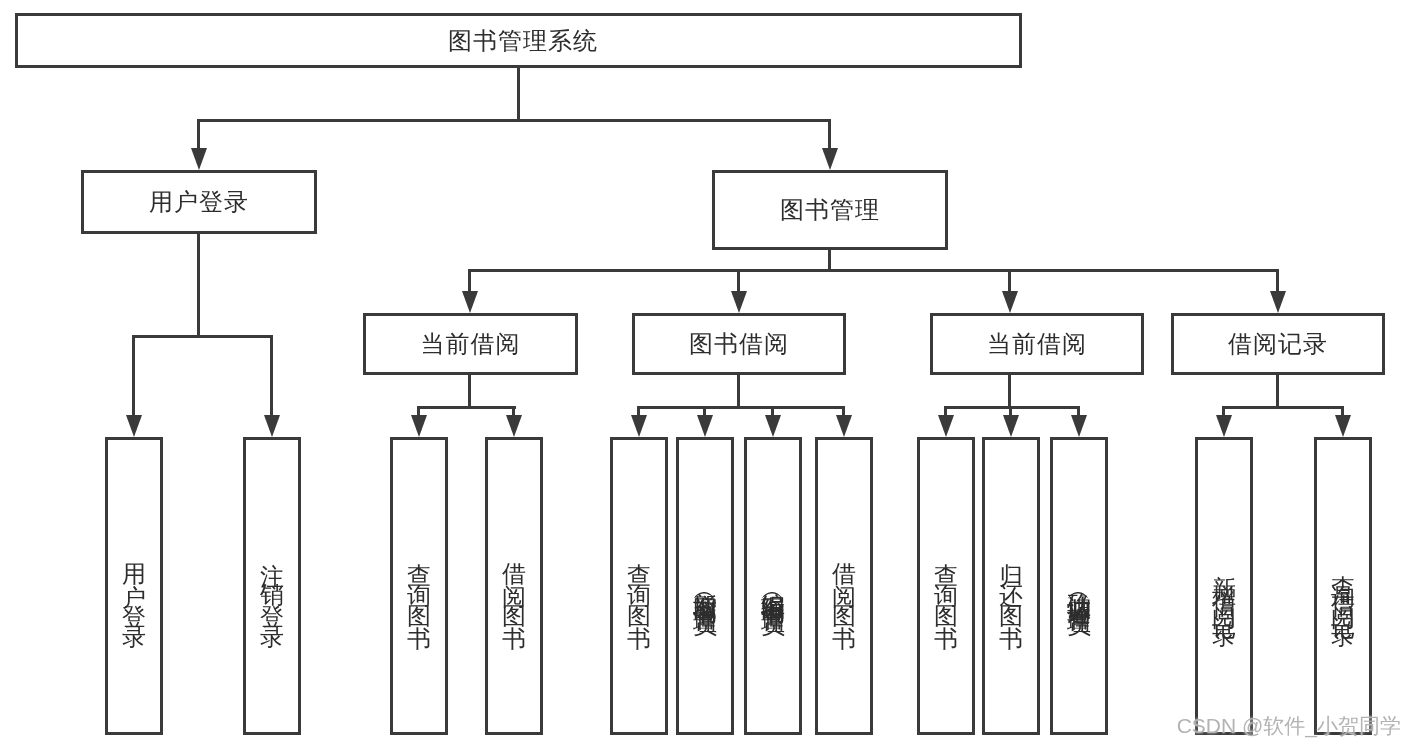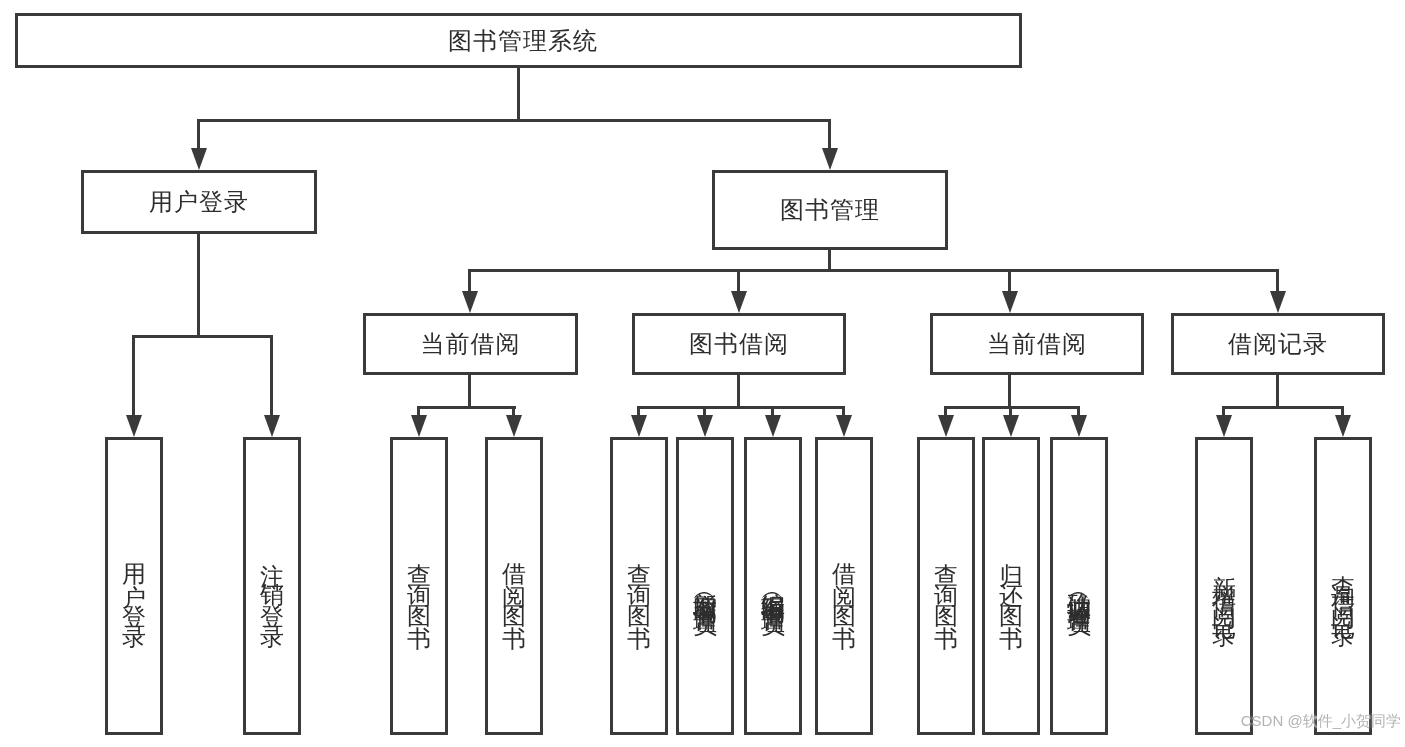--- a/index.html
+++ b/index.html
@@ -21,21 +21,21 @@
   .ls8{letter-spacing:3px;}
   .vl{position:absolute;width:3px;background:#3a3a3a;}
   .hl{position:absolute;height:3px;background:#3a3a3a;}
   .ah{
     position:absolute;width:0;height:0;
     border-left:8px solid transparent;border-right:8px solid transparent;
     border-top:22px solid #3a3a3a;
   }
   .wm{
     position:absolute;top:712px;right:4px;z-index:5;
-    font-size:15px;color:#b3b3b3;text-shadow:0 0 3px #ffffff;white-space:nowrap;
+    font-size:21px;color:#b3b3b3;text-shadow:0 0 3px #ffffff;white-space:nowrap;
   }
 </style>
 </head>
 <body>
 
 <div class="stage">
 
   <div class="vl" style="left:517px;top:66px;height:56px;"></div>
   <div class="hl" style="left:197px;top:119px;width:634px;"></div>
   <div class="vl" style="left:197px;top:119px;height:32px;"></div>

